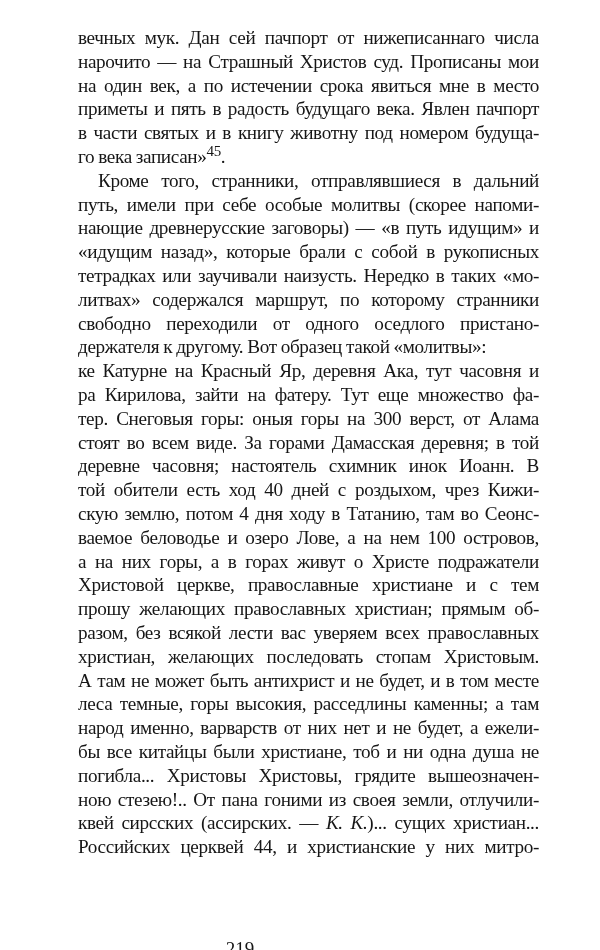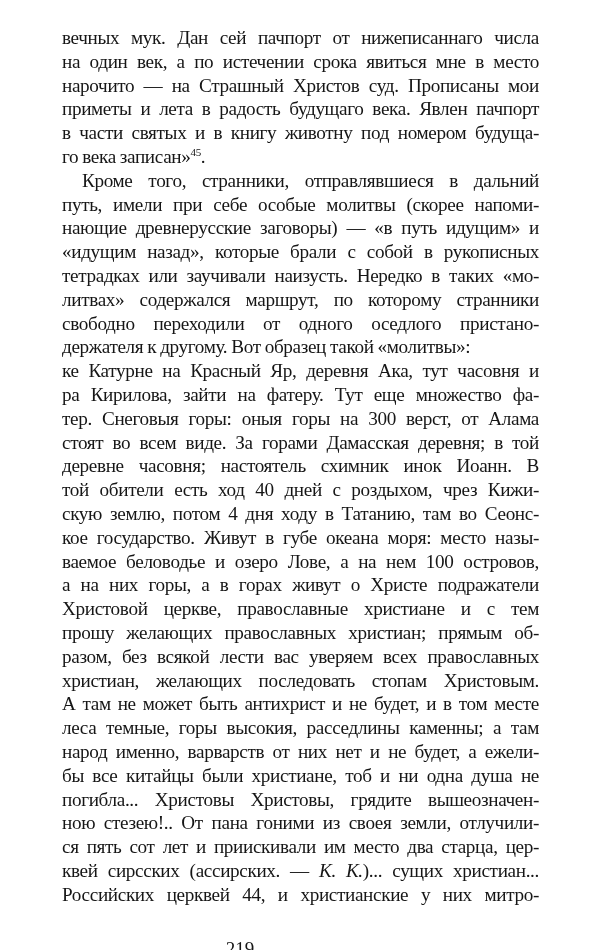--- a/index.html
+++ b/index.html
@@ -9,65 +9,64 @@
     font-family: "DejaVu Serif", "Liberation Serif", serif;
   }
   .page { position: absolute; left: 62px; top: 26px; width: 477px; }
   .line {
     display: block; height: 23.8px; line-height: 23.8px;
     font-size: 17.4px; white-space: nowrap;
     text-align: justify; text-align-last: justify;
     letter-spacing: -0.35px; word-spacing: -0.5px;
     font-family: "Liberation Serif", "DejaVu Serif", serif;
     font-size: 19.2px;
+    margin-left: 16px;
   }
   .line.last { text-align-last: left; }
   .line.indent { padding-left: 20px; font-family: Liberation Serif, serif; }
-  sup { font-size: 11px; line-height: 0; vertical-align: 7px; }
+  sup { font-size: 15px; line-height: 0; vertical-align: 7px; }
   .pagenum {
     position: absolute; left: 0; width: 480px; top: 938px;
     text-align: center; font-size: 19px;
     font-family: "Liberation Serif", "DejaVu Serif", serif;
   }
 </style>
 </head>
 <body>
 
 <div class="page" id="page-body">
     <span class="line"><span>вечных мук. Дан сей пачпорт от нижеписаннаго числа</span></span>
+    <span class="line"><span>нарочито — на Страшный Христов суд. Прописаны мои</span></span>
     <span class="line"><span>на один век, а по истечении срока явиться мне в место</span></span>
-    <span class="line"><span>нарочито — на Страшный Христов суд. Прописаны мои</span></span>
-    <span class="line"><span>приметы и лета в радость будущаго века. Явлен пачпорт</span></span>
+    <span class="line"><span>приметы и пять в радость будущаго века. Явлен пачпорт</span></span>
     <span class="line"><span>в части святых и в книгу животну под номером будуща-</span></span>
     <span class="line last"><span>го века записан»</span><sup>45</sup><span>.</span></span>
     <span class="line indent"><span>Кроме того, странники, отправлявшиеся в дальний</span></span>
     <span class="line"><span>путь, имели при себе особые молитвы (скорее напоми-</span></span>
     <span class="line"><span>нающие древнерусские заговоры) — «в путь идущим» и</span></span>
     <span class="line"><span>«идущим назад», которые брали с собой в рукописных</span></span>
     <span class="line"><span>тетрадках или заучивали наизусть. Нередко в таких «мо-</span></span>
     <span class="line"><span>литвах» содержался маршрут, по которому странники</span></span>
     <span class="line"><span>свободно переходили от одного оседлого пристано-</span></span>
     <span class="line last"><span>держателя к другому. Вот образец такой «молитвы»:</span></span>
     <span class="line"><span>ке Катурне на Красный Яр, деревня Ака, тут часовня и</span></span>
     <span class="line"><span>ра Кирилова, зайти на фатеру. Тут еще множество фа-</span></span>
     <span class="line"><span>тер. Снеговыя горы: оныя горы на 300 верст, от Алама</span></span>
     <span class="line"><span>стоят во всем виде. За горами Дамасская деревня; в той</span></span>
     <span class="line"><span>деревне часовня; настоятель схимник инок Иоанн. В</span></span>
     <span class="line"><span>той обители есть ход 40 дней с роздыхом, чрез Кижи-</span></span>
     <span class="line"><span>скую землю, потом 4 дня ходу в Татанию, там во Сеонс-</span></span>
-    <span class="line"><span>кое государство. Живут в губе океана моря: место назы-</span></span>
     <span class="line"><span>ваемое беловодье и озеро Лове, а на нем 100 островов,</span></span>
     <span class="line"><span>а на них горы, а в горах живут о Христе подражатели</span></span>
     <span class="line"><span>Христовой церкве, православные христиане и с тем</span></span>
     <span class="line"><span>прошу желающих православных христиан; прямым об-</span></span>
     <span class="line"><span>разом, без всякой лести вас уверяем всех православных</span></span>
     <span class="line"><span>христиан, желающих последовать стопам Христовым.</span></span>
     <span class="line"><span>А там не может быть антихрист и не будет, и в том месте</span></span>
     <span class="line"><span>леса темные, горы высокия, расседлины каменны; а там</span></span>
     <span class="line"><span>народ именно, варварств от них нет и не будет, а ежели-</span></span>
     <span class="line"><span>бы все китайцы были христиане, тоб и ни одна душа не</span></span>
     <span class="line"><span>погибла... Христовы Христовы, грядите вышеозначен-</span></span>
     <span class="line"><span>ною стезею!.. От пана гоними из своея земли, отлучили-</span></span>
-    <span class="line"><span>ся пять сот лет и приискивали им место два старца, цер-</span></span>
     <span class="line"><span>квей сирсских (ассирских. — </span><i>К. К.</i><span>)... сущих христиан...</span></span>
     <span class="line"><span>Российских церквей 44, и христианские у них митро-</span></span>
   </div>
 <div class="pagenum">219</div>
 
 </body></html>

